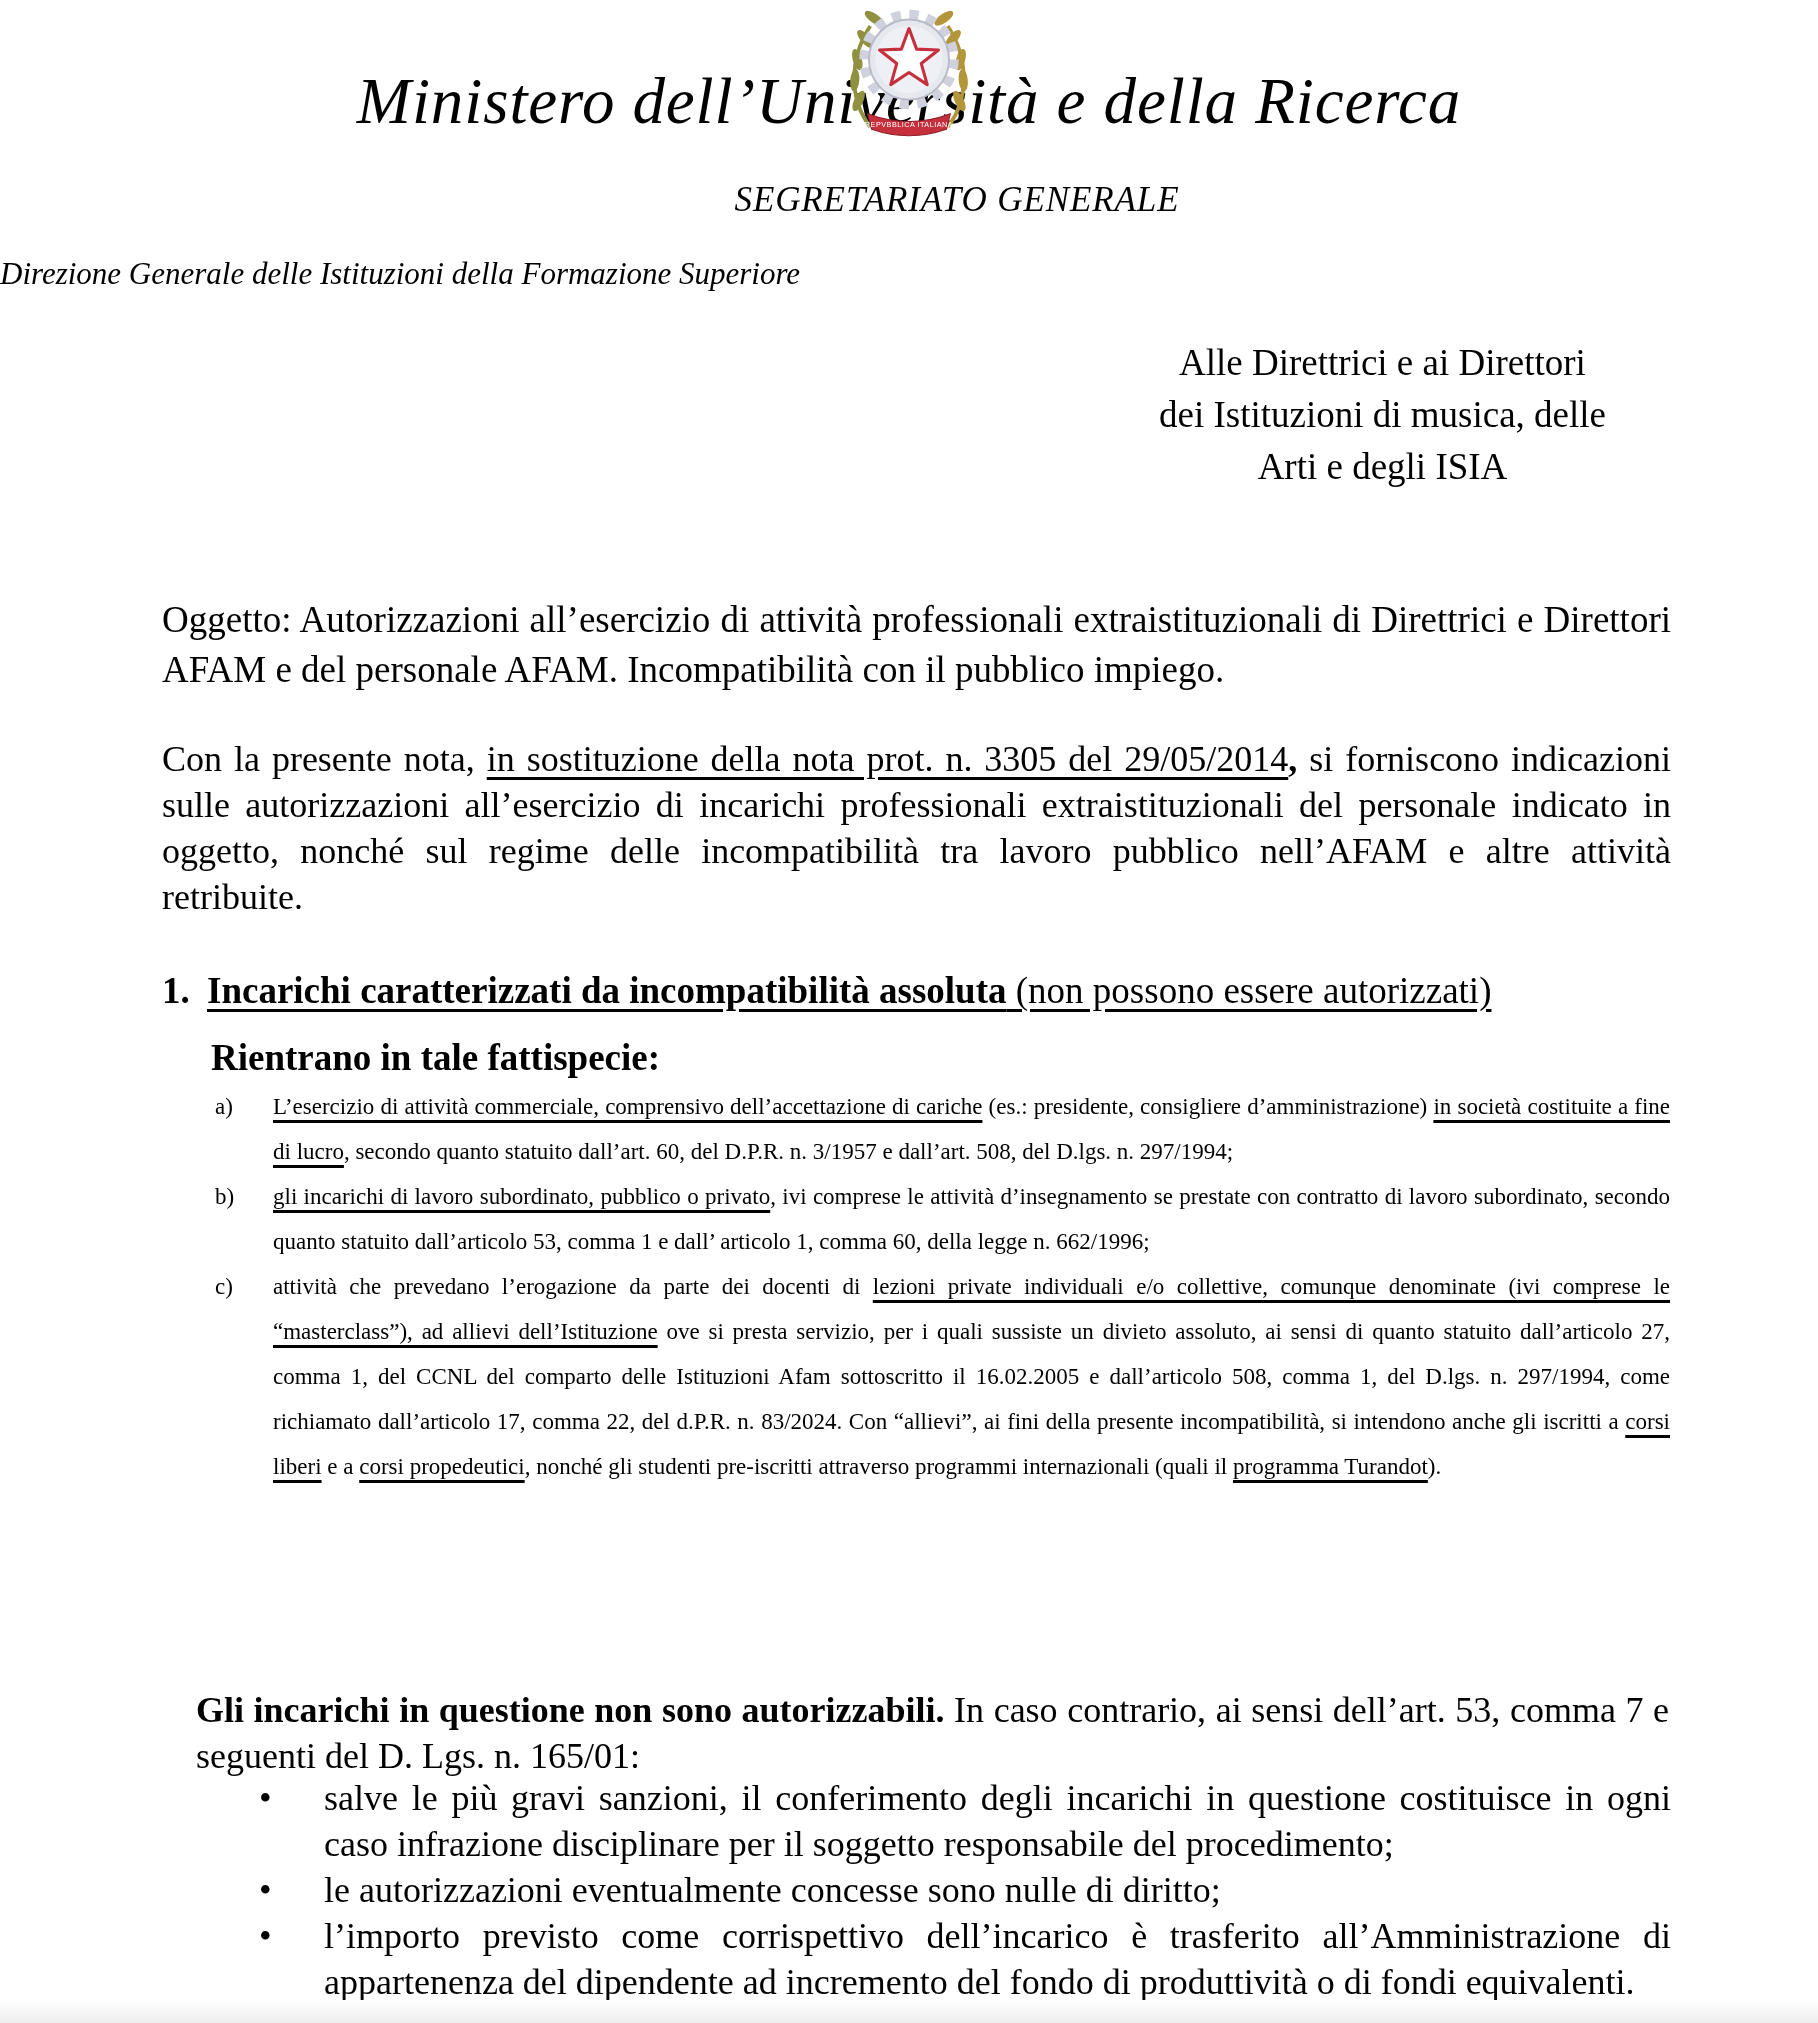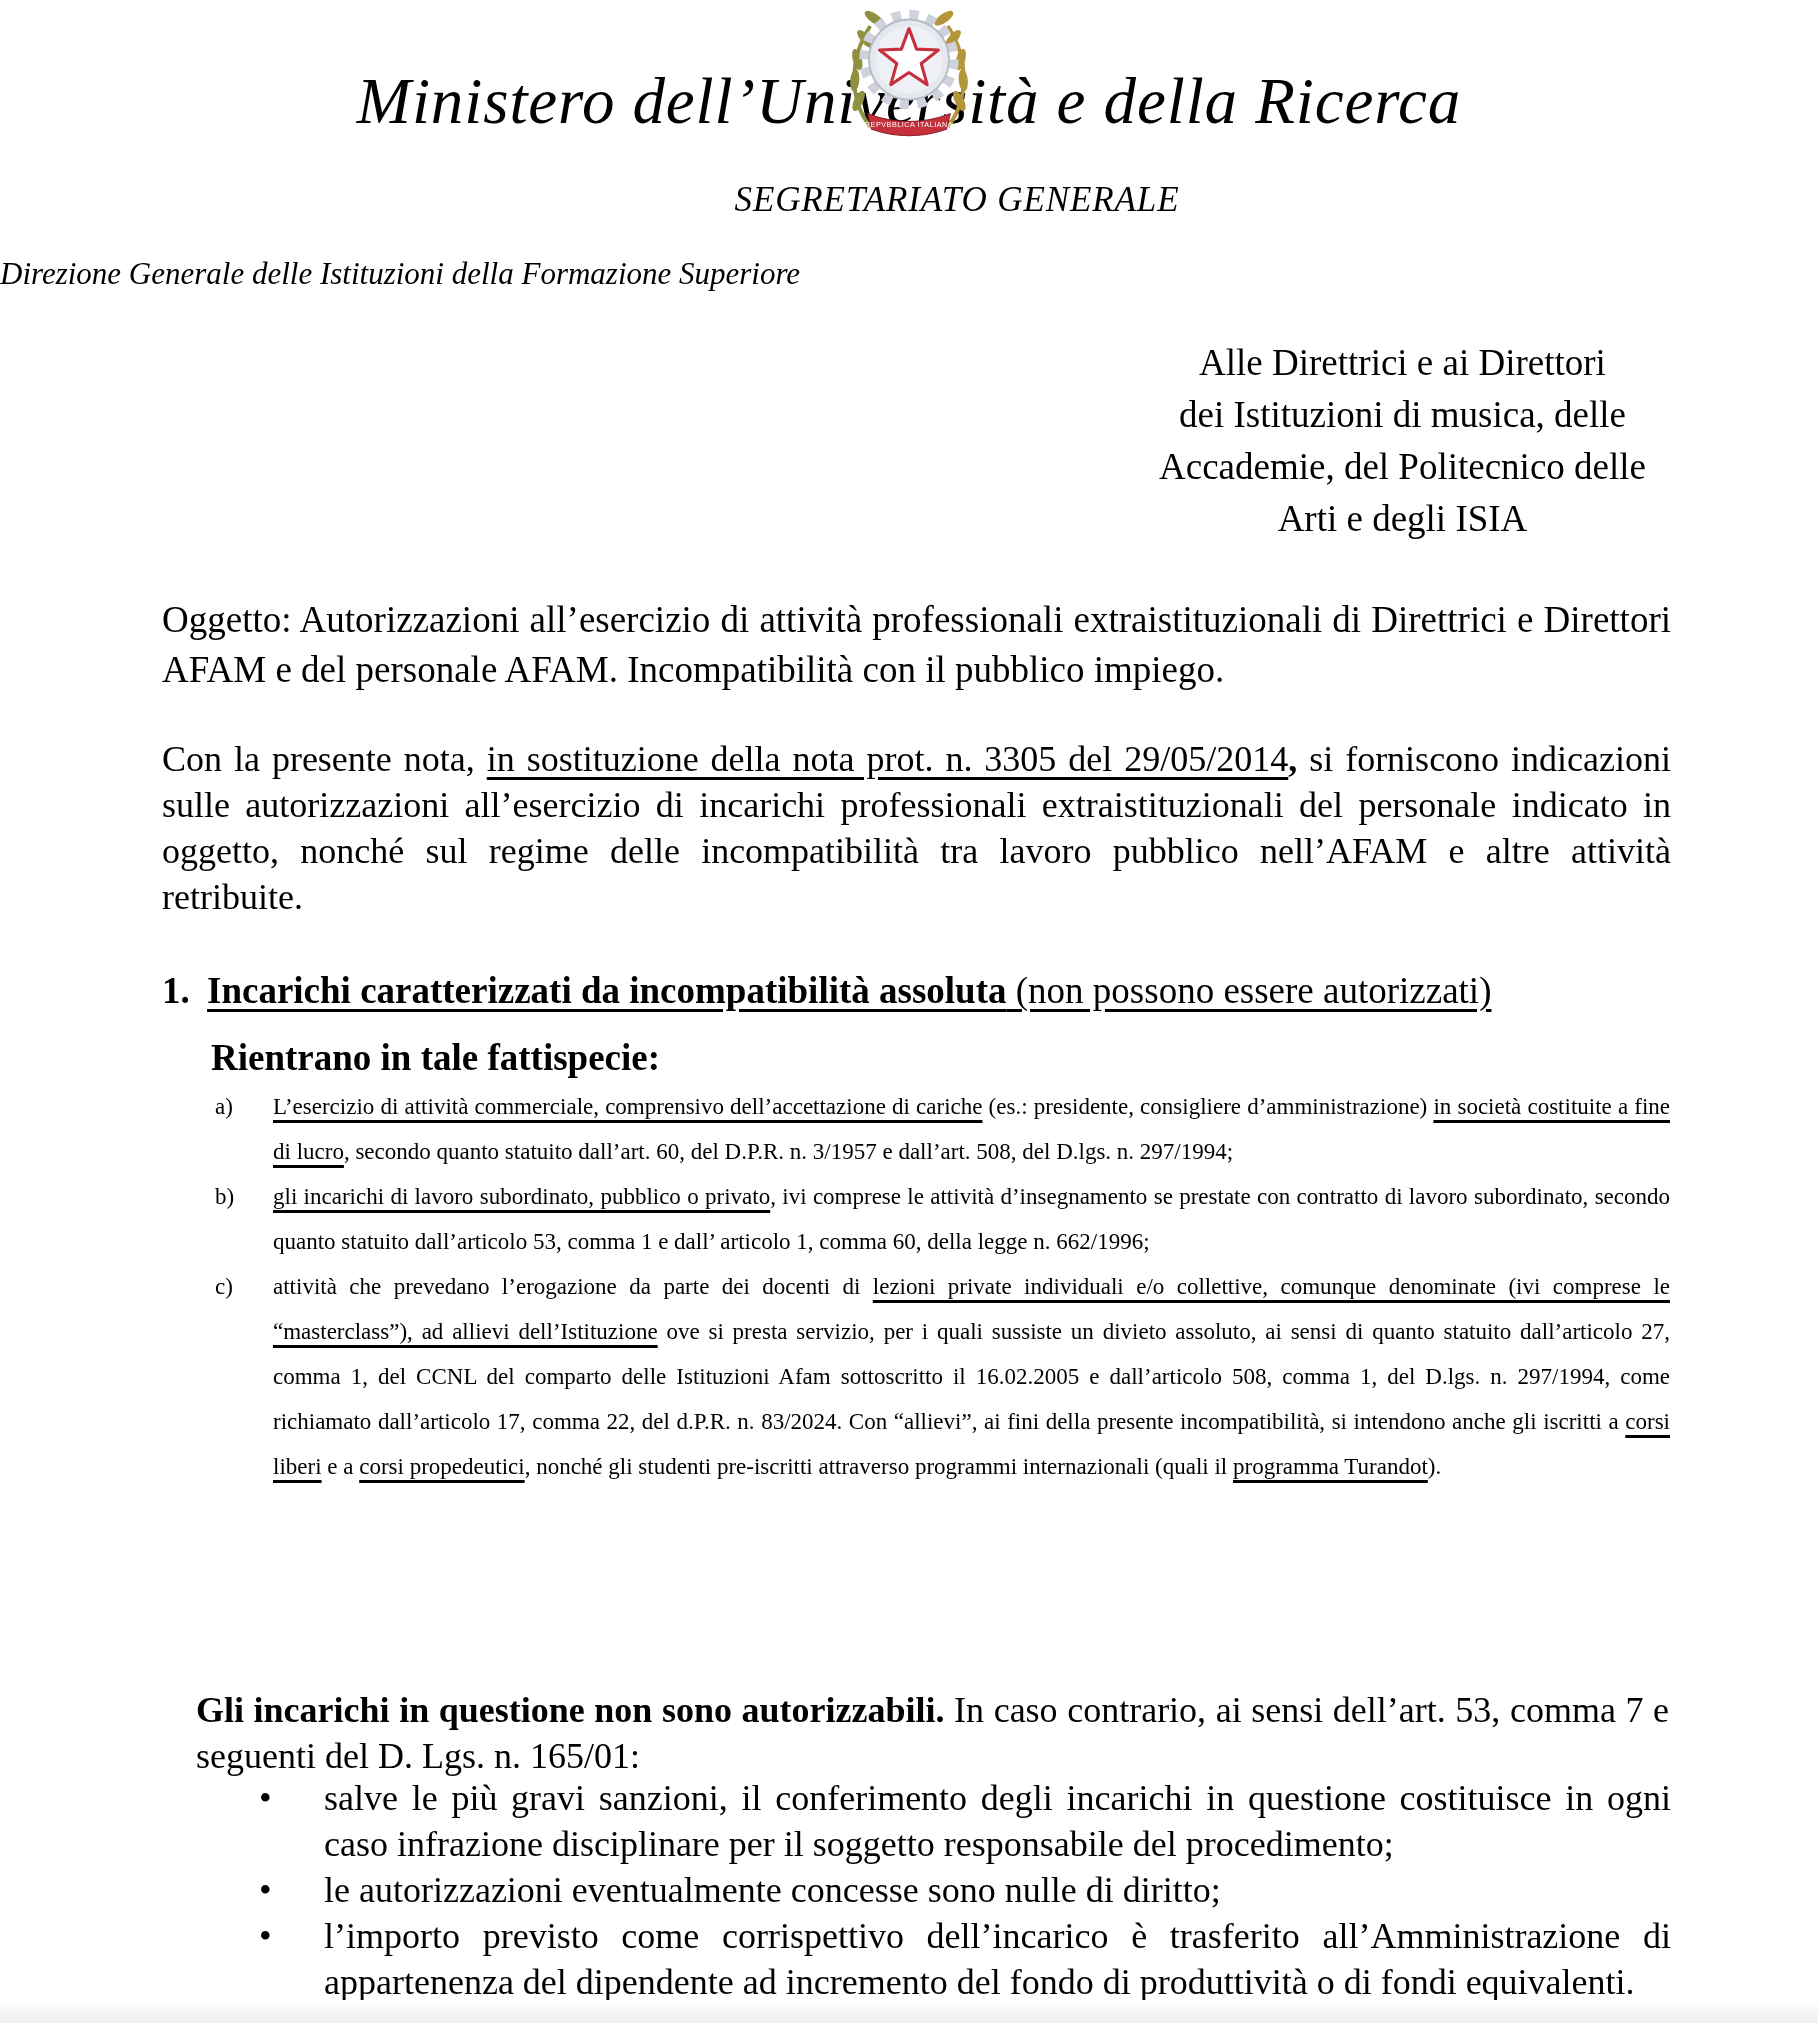--- a/index.html
+++ b/index.html
@@ -98,21 +98,20 @@
       </g>
     </svg>
   </div>
 
   <div class="office">SEGRETARIATO GENERALE</div>
   <div class="directorate">Direzione Generale delle Istituzioni della Formazione Superiore</div>
 
   <div class="recipient">
     <div>Alle Direttrici e ai Direttori</div>
     <div>dei Istituzioni di musica, delle</div>
-    <div>Accademie, del Politecnico delle</div>
     <div>Arti e degli ISIA</div>
   </div>
 
   <p class="subject">Oggetto: Autorizzazioni all’esercizio di attività professionali extraistituzionali di Direttrici e Direttori AFAM e del personale AFAM. Incompatibilità con il pubblico impiego.</p>
 
   <p class="intro"><span>Con la presente nota, </span><span class="u">in sostituzione della nota prot. n. 3305 del 29/05/2014</span><b>,</b><span> si forniscono indicazioni sulle autorizzazioni all’esercizio di incarichi professionali extraistituzionali del personale indicato in oggetto, nonché sul regime delle incompatibilità tra lavoro pubblico nell’AFAM e altre attività retribuite.</span></p>
 
   <div class="heading1"><span class="hnum">1.</span><span class="u"><b>Incarichi caratterizzati da incompatibilità assoluta</b><span> (non possono essere autorizzati)</span></span></div>
 
   <div class="rientrano">Rientrano in tale fattispecie:</div>

